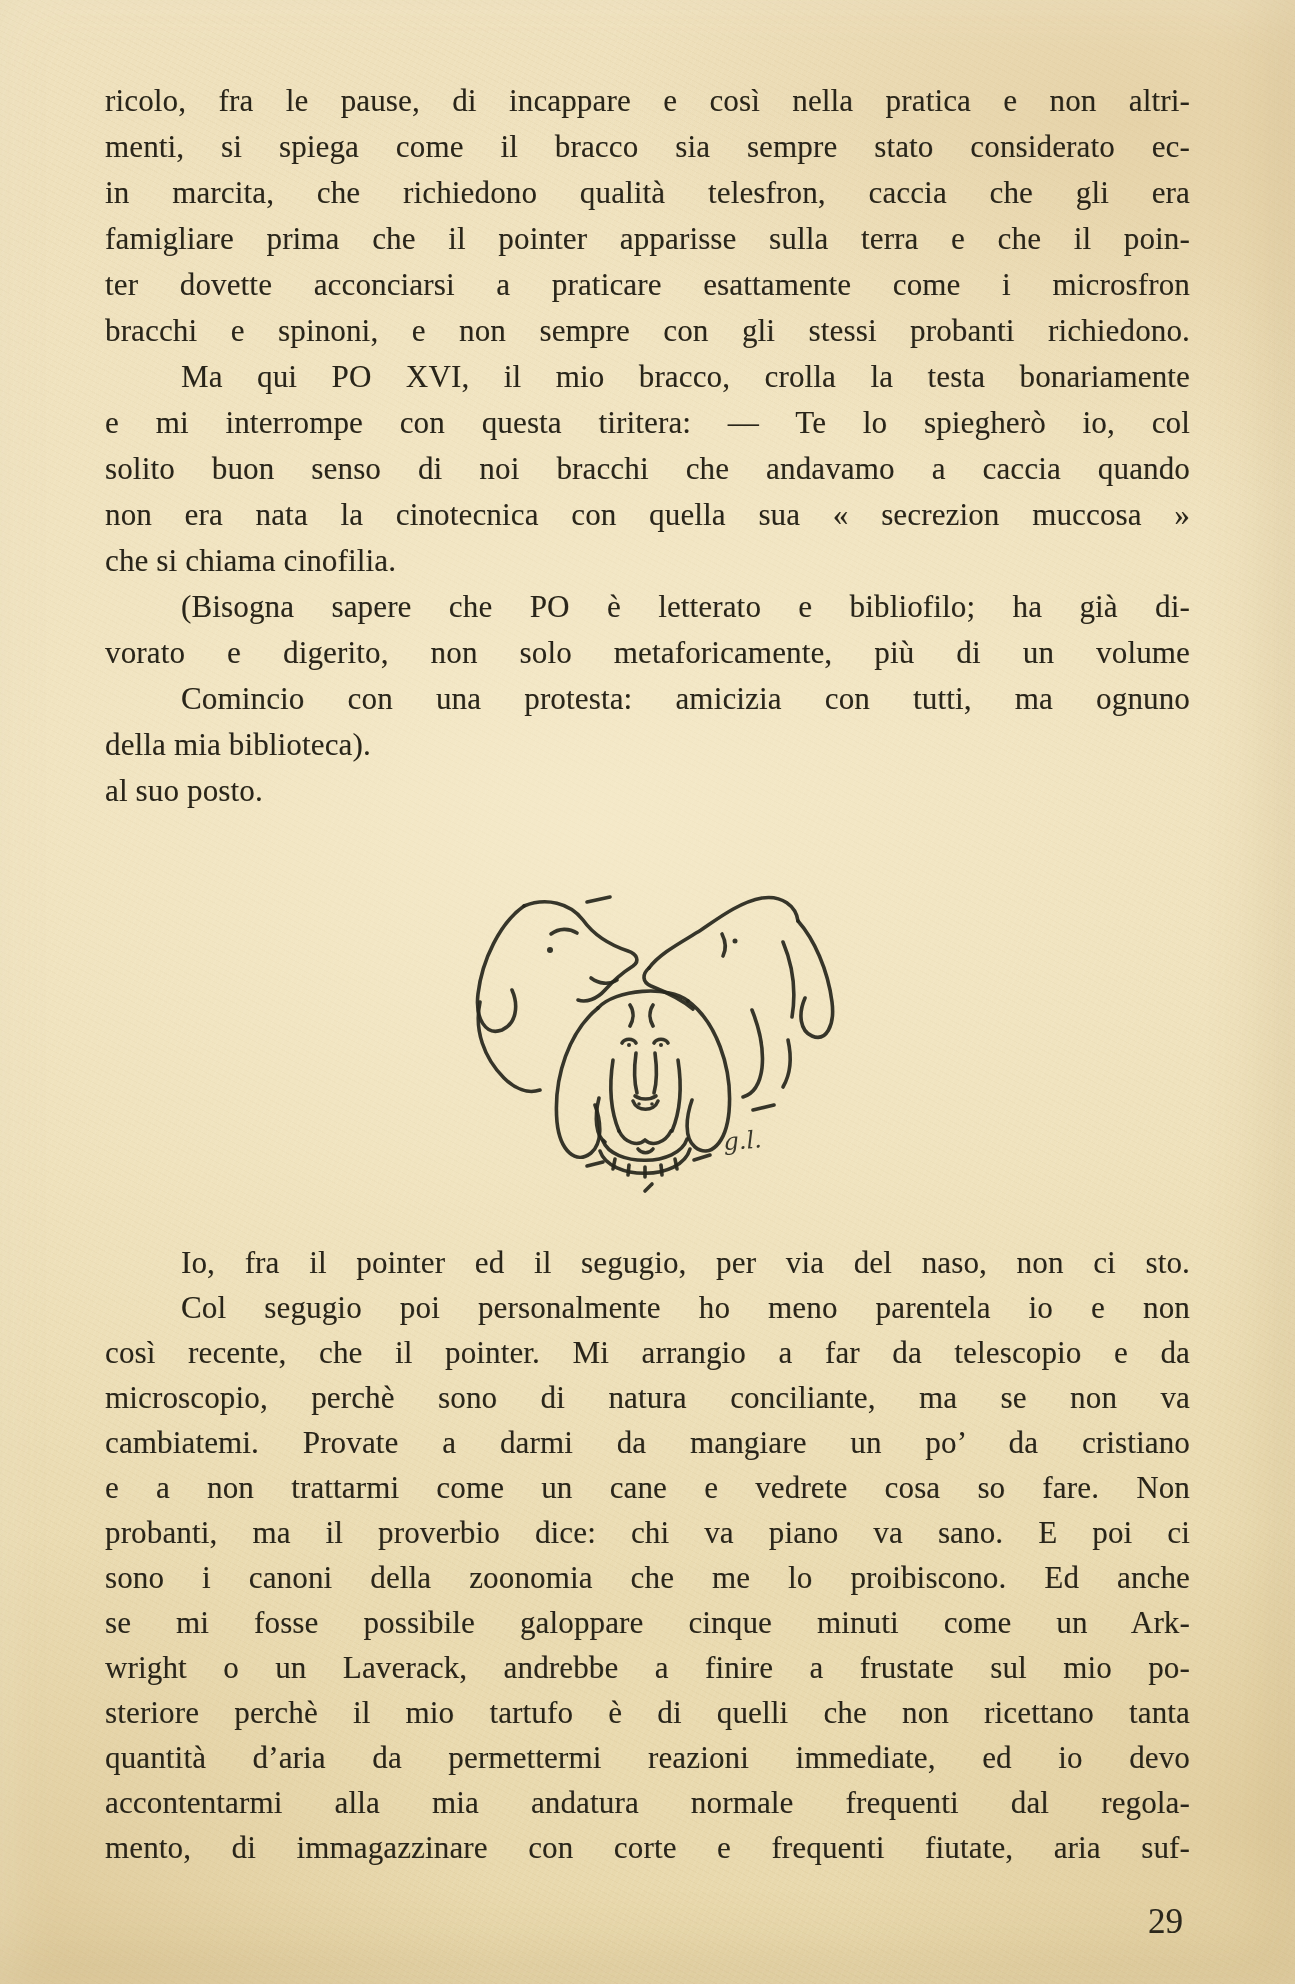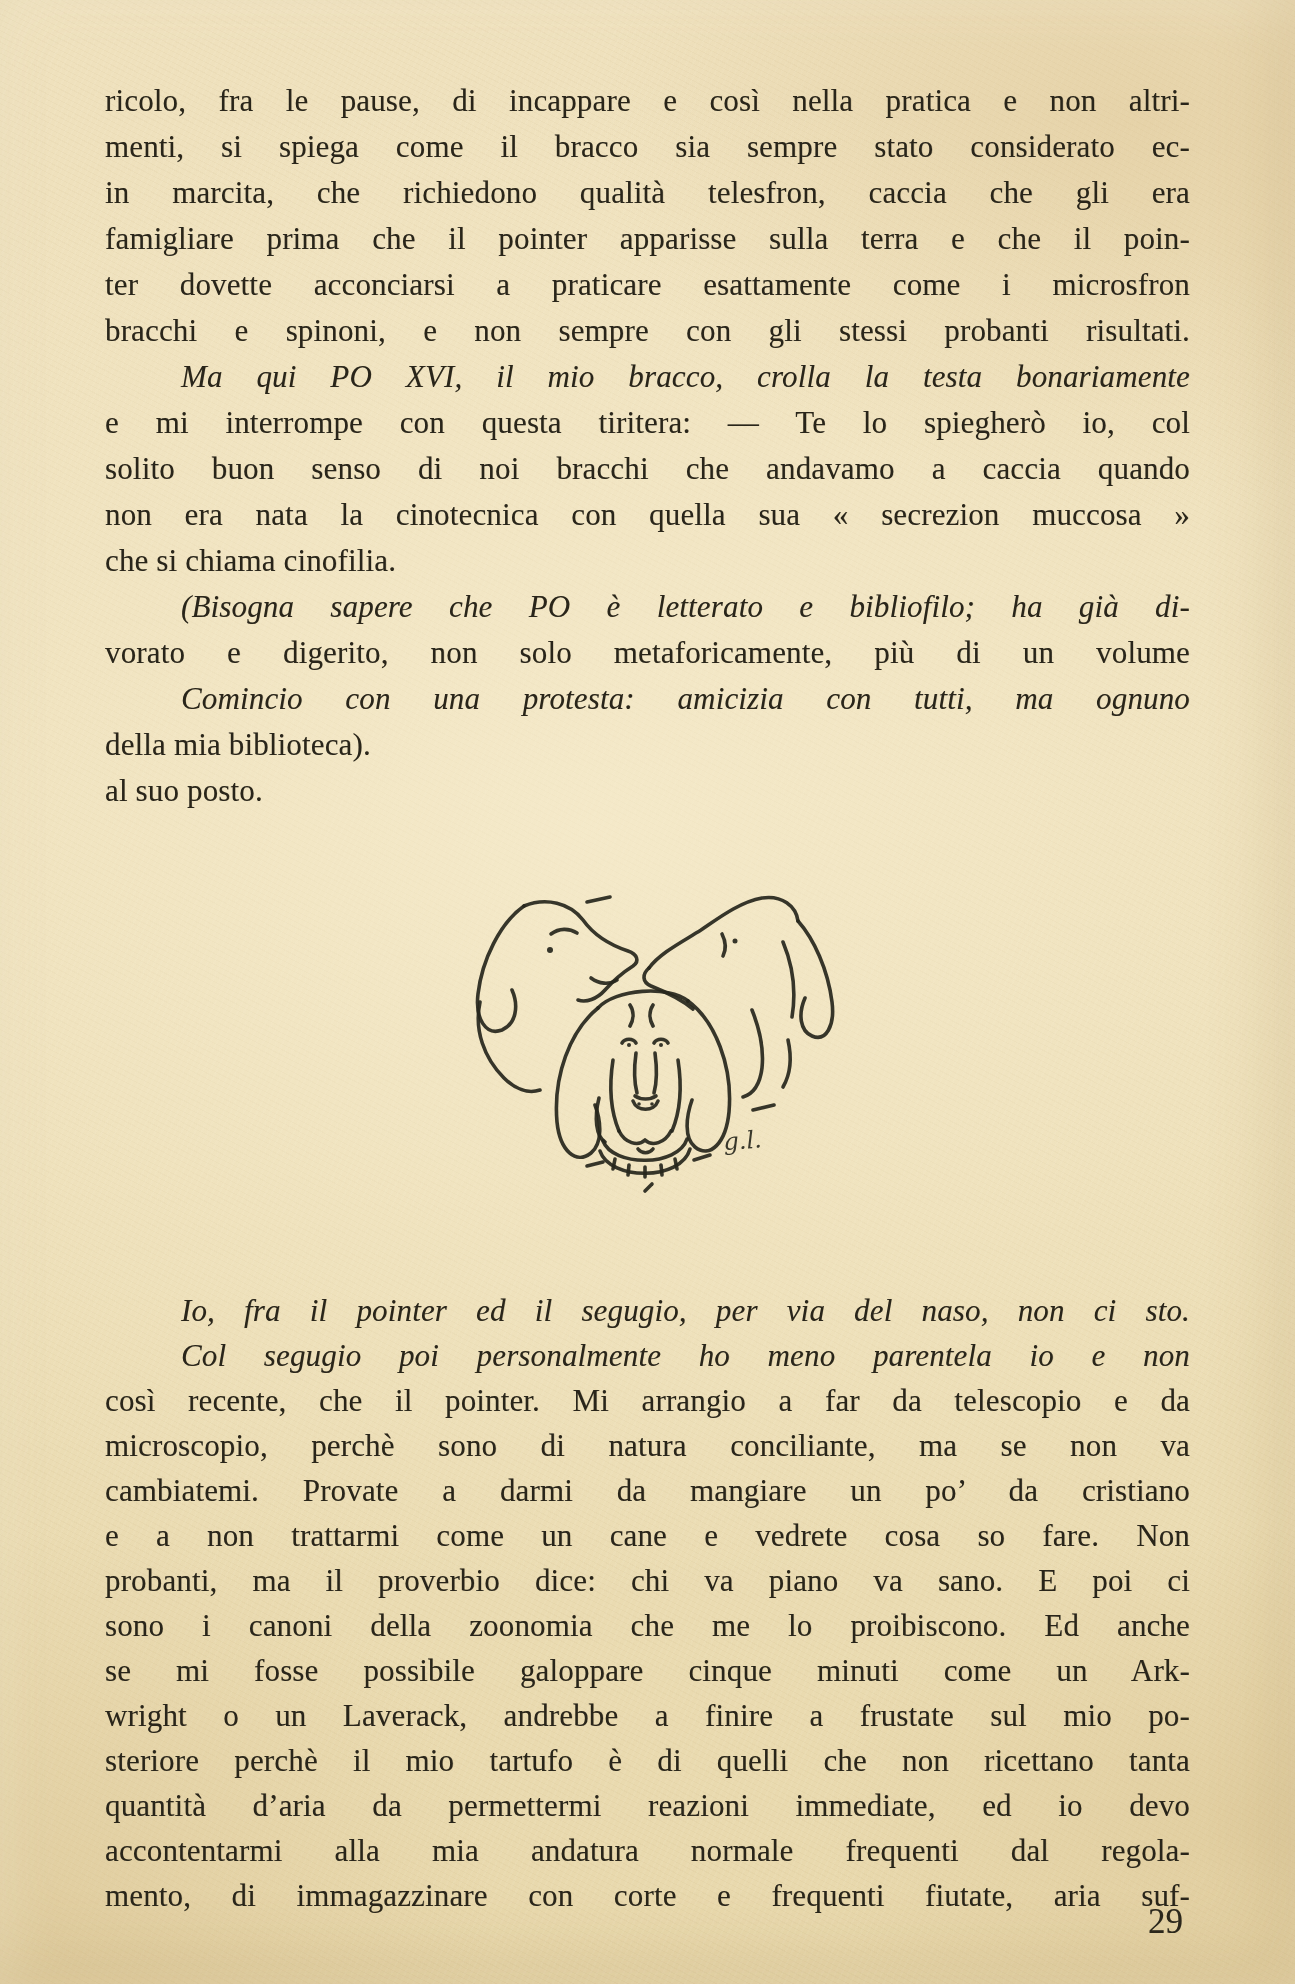--- a/index.html
+++ b/index.html
@@ -16,34 +16,34 @@
       radial-gradient(700px 500px at 96% 92%, rgba(210,184,132,0.35), rgba(210,184,132,0) 60%),
       repeating-linear-gradient(115deg, rgba(255,252,238,0.05) 0 2px, rgba(0,0,0,0) 2px 6px),
       repeating-linear-gradient(27deg, rgba(142,112,58,0.04) 0 1px, rgba(0,0,0,0) 1px 5px),
       linear-gradient(180deg,#efe1bd 0%,#eddfb8 55%,#e8d8ac 100%);
     box-shadow: inset -20px -26px 70px rgba(150,110,50,0.16), inset 12px 10px 50px rgba(255,250,230,0.28);
     font-family:"Liberation Serif","DejaVu Serif",serif;
     color:#29251a;
   }
   .text-block{position:absolute;left:105px;width:1085px;}
   .block-1{top:78px;}
-  .block-2{top:1288px;}
+  .block-2{top:1240px;}
   .line{
     margin:0;
     font-size:31px;
     letter-spacing:0.15px;
     color:#29251a;
     text-align:justify;
     text-align-last:justify;
     text-shadow:0.35px 0.35px 0 rgba(45,38,22,0.28);
     white-space:normal;
   }
   .block-1 .line{line-height:46px;}
   .block-2 .line{line-height:45px;}
-  .line.indent{text-indent:76px;font-style:italic;}
+  .line.indent{text-indent:76px;}
   .line.last{text-align-last:left;}
   .sketch{
     position:absolute;left:452px;top:890px;
     width:390px;height:310px;
   }
   .sketch path{fill:none;stroke:#26261c;stroke-width:3.6;stroke-linecap:round;stroke-linejoin:round;opacity:0.92;}
   .sketch circle{fill:#26261c;stroke:none;opacity:0.92;}
   .sig{
     font-family:"DejaVu Serif","Liberation Serif",serif;
     font-style:italic;font-size:24px;fill:#26261c;opacity:0.9;
@@ -59,21 +59,21 @@
 <body>
 
 <div class="page">
 
   <div class="text-block block-1">
     <p class="line">ricolo, fra le pause, di incappare e così nella pratica e non altri-</p>
     <p class="line">menti, si spiega come il bracco sia sempre stato considerato ec-</p>
     <p class="line">in marcita, che richiedono qualità telesfron, caccia che gli era</p>
     <p class="line">famigliare prima che il pointer apparisse sulla terra e che il poin-</p>
     <p class="line">ter dovette acconciarsi a praticare esattamente come i microsfron</p>
-    <p class="line">bracchi e spinoni, e non sempre con gli stessi probanti risultati.</p>
+    <p class="line">bracchi e spinoni, e non sempre con gli stessi probanti richiedono.</p>
     <p class="line indent">Ma qui PO XVI, il mio bracco, crolla la testa bonariamente</p>
     <p class="line">e mi interrompe con questa tiritera: — Te lo spiegherò io, col</p>
     <p class="line">solito buon senso di noi bracchi che andavamo a caccia quando</p>
     <p class="line">non era nata la cinotecnica con quella sua « secrezion muccosa »</p>
     <p class="line last">che si chiama cinofilia.</p>
     <p class="line indent">(Bisogna sapere che PO è letterato e bibliofilo; ha già di-</p>
     <p class="line">vorato e digerito, non solo metaforicamente, più di un volume</p>
     <p class="line indent">Comincio con una protesta: amicizia con tutti, ma ognuno</p>
     <p class="line last">della mia biblioteca).</p>
     <p class="line last">al suo posto.</p>

